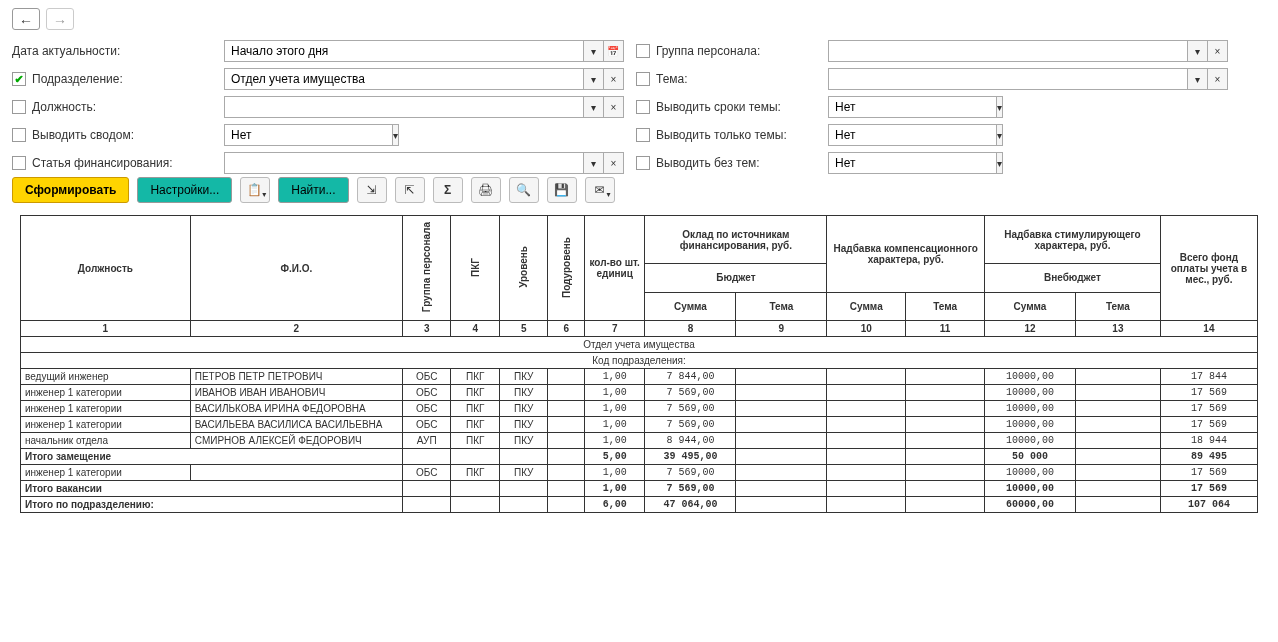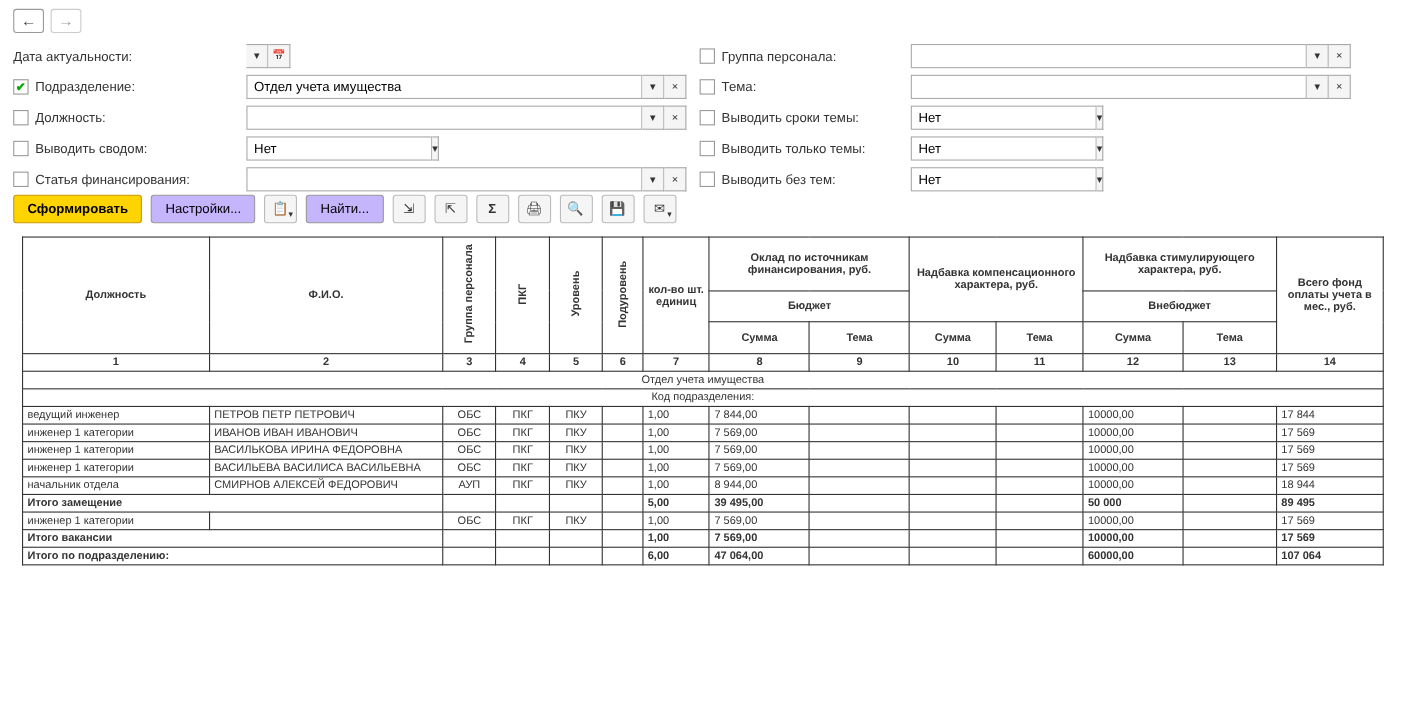--- a/index.html
+++ b/index.html
@@ -8,48 +8,49 @@
 .nav-btn { width: 28px; height: 22px; border: 1px solid #999; background: #fff; border-radius: 3px; cursor: pointer; display: flex; align-items: center; justify-content: center; font-size: 14px; font-weight: bold; }
 .title { font-size: 18px; font-weight: normal; margin-left: 50px; }
 .filters { display: grid; grid-template-columns: 200px 400px 180px 400px; gap: 6px 12px; margin-bottom: 3px; align-items: center; }
 .flabel { display: flex; align-items: center; gap: 6px; font-size: 12px; }
 .chk { width: 14px; height: 14px; border: 1px solid #999; display: inline-flex; align-items: center; justify-content: center; cursor: pointer; background: #fff; }
 .chk.checked::after { content: "✔"; color: #0a0; font-size: 11px; font-weight: bold; }
 .fcontrol { display: flex; align-items: center; gap: 0; }
 .finput { height: 22px; border: 1px solid #aaa; padding: 0 6px; background: #fff; flex: 1; font-size: 12px; }
 .dd-btn, .cal-btn, .cl-btn { width: 20px; height: 22px; border: 1px solid #aaa; border-left: none; background: #f5f5f5; cursor: pointer; display: flex; align-items: center; justify-content: center; font-size: 10px; }
 .toolbar { display: flex; align-items: center; gap: 8px; margin-bottom: 12px; }
-.btn { height: 26px; padding: 0 12px; border: 1px solid #999; background: #c4b5fd; border-radius: 3px; cursor: pointer; font-size: 12px; display: flex; align-items: center; gap: 4px; }
+.btn { height: 26px; padding: 0 12px; border: 1px solid #999; background: #14b8a6; border-radius: 3px; cursor: pointer; font-size: 12px; display: flex; align-items: center; gap: 4px; }
 .btn.primary { background: #ffd400; border-color: #cc9900; font-weight: bold; }
 .icon-btn { width: 30px; height: 26px; border: 1px solid #bbb; background: #f5f5f5; border-radius: 3px; cursor: pointer; display: flex; align-items: center; justify-content: center; position: relative; }
 .icon-btn.dd::after { content: "▾"; font-size: 8px; position: absolute; right: 3px; bottom: 3px; }
 .report { margin: 0 8px; }
 table.rpt { border-collapse: collapse; width: 100%; table-layout: fixed; }
 table.rpt th, table.rpt td { border: 1px solid #333; font-size: 10px; padding: 2px 4px; text-align: center; vertical-align: middle; }
 table.rpt td.l { text-align: left; }
-table.rpt td.r { text-align: left; }
+table.rpt td.r { text-align: center; font-family: Liberation Mono, monospace; }
 .vtext { writing-mode: vertical-rl; transform: rotate(180deg); white-space: nowrap; padding: 4px 0; display: inline-block; }
 .section-row td { font-weight: normal; }
 .bold td { font-weight: bold; }
 col.c1 { width: 140px; } col.c2 { width: 175px; } col.c3 { width: 40px; } col.c4 { width: 40px; }
 col.c5 { width: 40px; } col.c6 { width: 30px; } col.c7 { width: 50px; } col.c8 { width: 75px; }
 col.c9 { width: 75px; } col.c10 { width: 65px; } col.c11 { width: 65px; } col.c12 { width: 75px; }
 col.c13 { width: 70px; } col.c14 { width: 80px; }
 </style>
 </head>
 <body>
 
 <div class="topbar">
   <div class="nav-btn">←</div>
   <div class="nav-btn" style="opacity:.5">→</div>
 </div>
 
 <div class="filters">
   <div class="flabel">Дата актуальности:</div>
   <div class="fcontrol">
+    <input class="finput" value="Начало этого дня" style="">
     <div class="dd-btn">▾</div>
     <div class="cal-btn">📅</div>
   </div>
   <div class="flabel">
       <span class="chk"></span>
       <span>Группа персонала:</span>
     </div>
   <div class="fcontrol">
     <input class="finput" value="" style="">
     <div class="dd-btn">▾</div>

